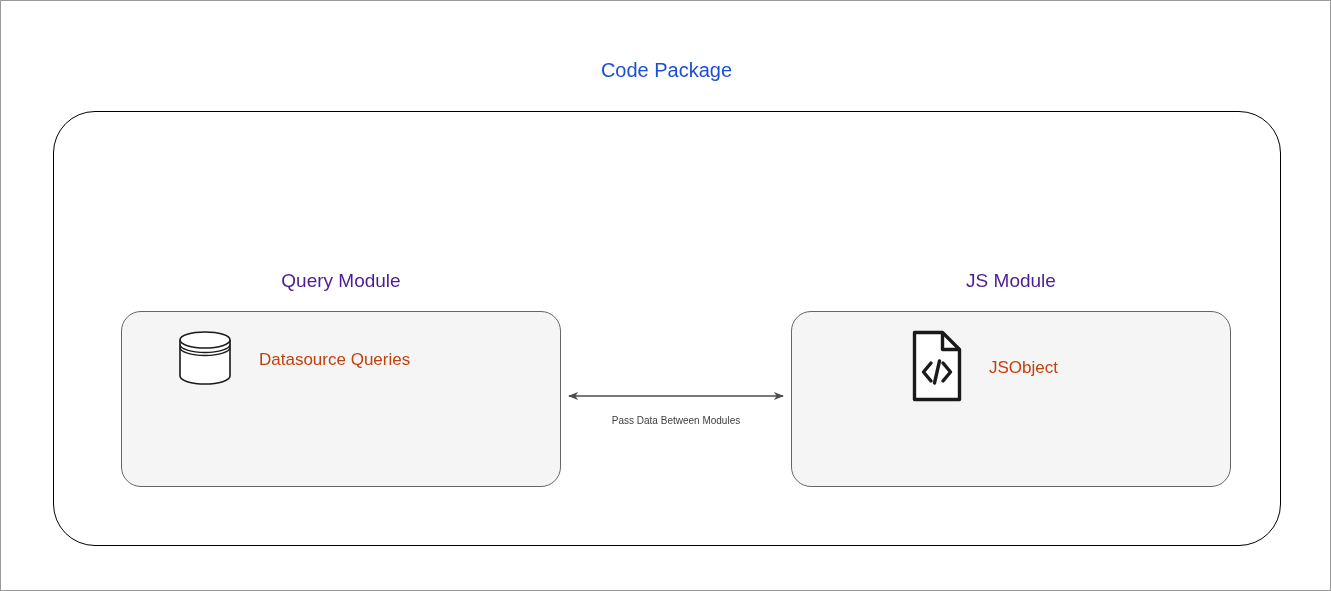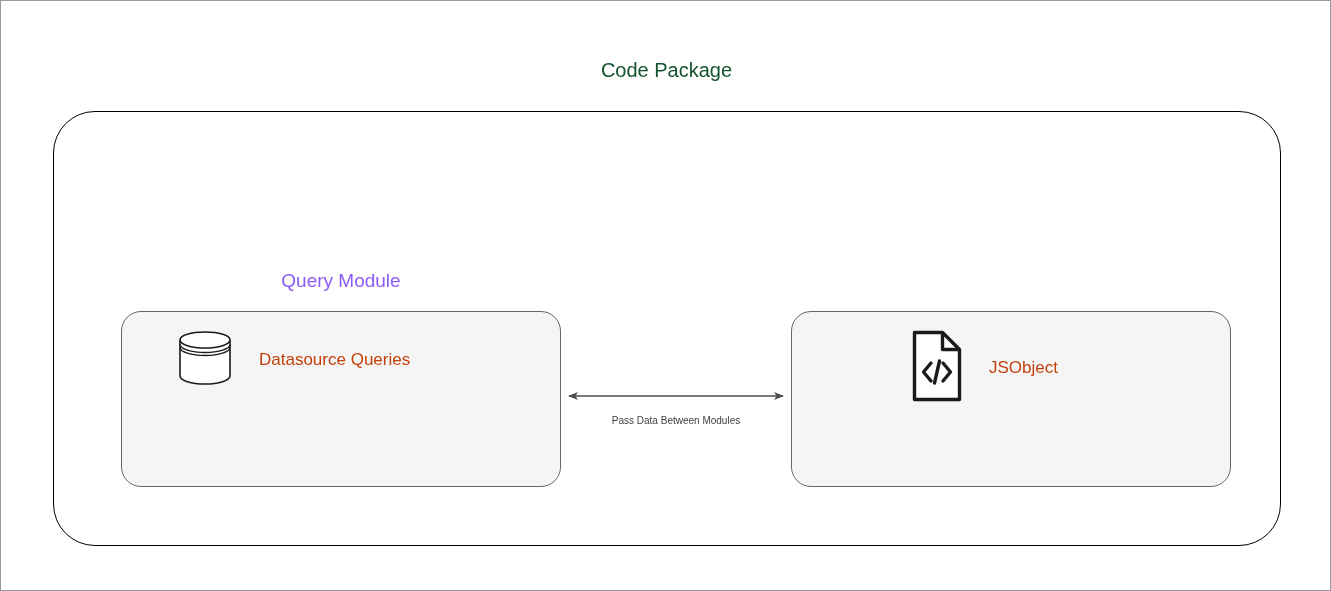--- a/index.html
+++ b/index.html
@@ -24,21 +24,21 @@
 
   
   .package-title {
     position: absolute;
     left: 0;
     top: 56px;
     width: 1331px;
     text-align: center;
     font-size: 20px;
     line-height: 26px;
-    color: #14532d;
+    color: #1d4ed8;
     white-space: nowrap;
   }
 
   
   .package-container {
     position: absolute;
     left: 52px;
     top: 110px;
     width: 1228px;
     height: 435px;
@@ -53,21 +53,21 @@
     position: absolute;
   }
   .module-title {
     position: absolute;
     left: 0;
     top: 0;
     width: 100%;
     text-align: center;
     font-size: 19px;
     line-height: 24px;
-    color: #8b5cf6;
+    color: #4c1d95;
     white-space: nowrap;
   }
   .module-box {
     position: absolute;
     left: 0;
     top: 42px;
     width: 100%;
     height: 176px;
     box-sizing: border-box;
     background: #f5f5f5;
@@ -154,20 +154,21 @@
           <ellipse cx="28" cy="11" rx="25" ry="8" fill="#ffffff" stroke="#1a1a1a" stroke-width="1.6"></ellipse>
           <path d="M3 15.5 C3 19.9 14.2 23.5 28 23.5 C41.8 23.5 53 19.9 53 15.5" fill="none" stroke="#1a1a1a" stroke-width="1.4"></path>
           <path d="M3 18.5 C3 22.9 14.2 26.5 28 26.5 C41.8 26.5 53 22.9 53 18.5" fill="none" stroke="#1a1a1a" stroke-width="1.4"></path>
         </svg>
       </span>
       <span class="item-label">Datasource Queries</span>
     </div>
   </div>
 
   <div class="module" id="js-module">
+    <div class="module-title">JS Module</div>
 
     <div class="module-box"></div>
 
     <div class="module-item" id="jsobject-item">
       <span class="item-icon">
         <svg width="52" height="74" viewBox="0 0 52 74" xmlns="http://www.w3.org/2000/svg">
           <path d="M3.5 3.5 H31.5 L48.5 20.5 V70.5 H3.5 Z" fill="#ffffff" stroke="#1a1a1a" stroke-width="3.4" stroke-linejoin="round"></path>
           <path d="M31.5 3.5 V20.5 H48.5" fill="none" stroke="#1a1a1a" stroke-width="3.4" stroke-linejoin="round"></path>
           <path d="M20 34 L12.5 43 L20 52" fill="none" stroke="#1a1a1a" stroke-width="3.4" stroke-linecap="round" stroke-linejoin="round"></path>
           <path d="M32 34 L39.5 43 L32 52" fill="none" stroke="#1a1a1a" stroke-width="3.4" stroke-linecap="round" stroke-linejoin="round"></path>

